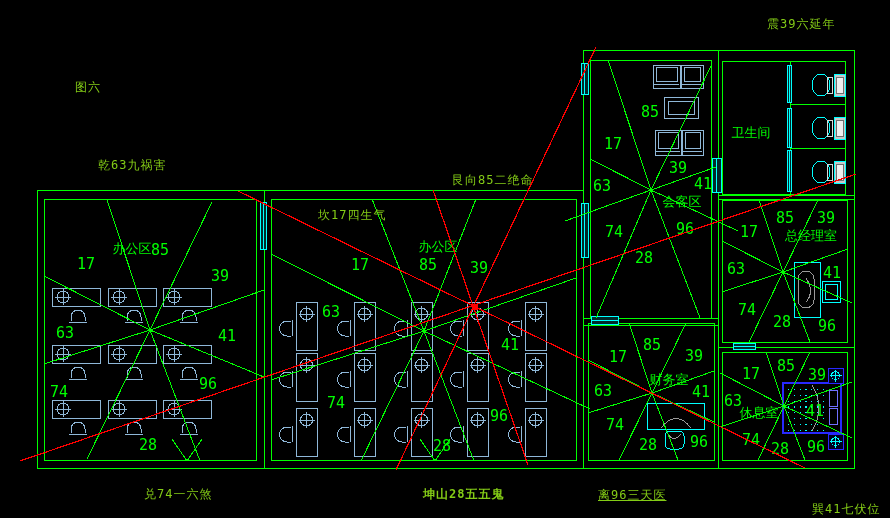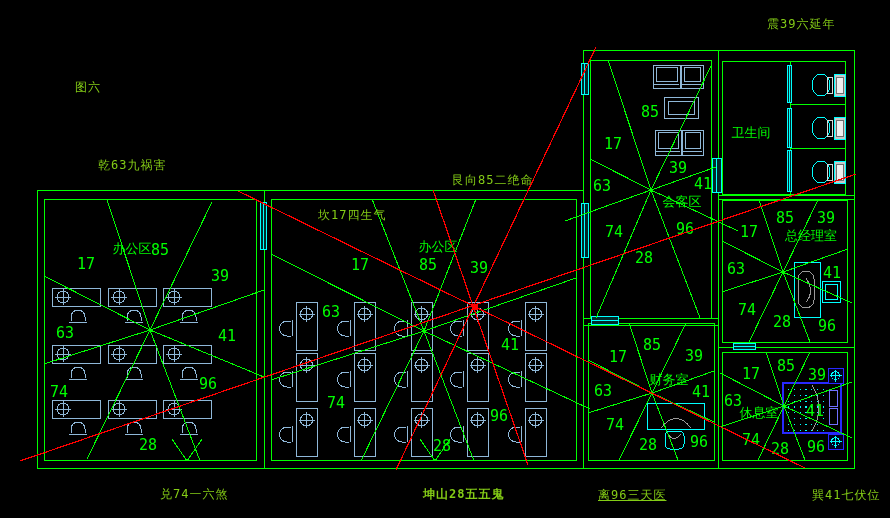--- a/index.html
+++ b/index.html
@@ -415,17 +415,17 @@
       <line x1="20" y1="461" x2="856" y2="174" stroke="#ff0000" stroke-width="1.2"></line>
       <line x1="238" y1="191" x2="805" y2="468" stroke="#ff0000" stroke-width="1.2"></line>
       <rect x="472" y="304" width="6" height="6" stroke="none" fill="#ff0000" rx="0"></rect>
     </svg>
 
   <div class="compass" style="left:75px;top:79px;font-family:Liberation Mono, monospace;">图六</div>
   <div class="compass" style="left:98px;top:157px;">乾63九祸害</div>
   <div class="compass" style="left:318px;top:163px;margin-top:44px;">坎17四生气</div>
   <div class="compass" style="left:452px;top:172px;">艮向85二绝命</div>
   <div class="compass" style="left:767px;top:16px;">震39六延年</div>
-  <div class="compass" style="left:160px;top:486px;text-align:right;">兑74一六煞</div>
+  <div class="compass" style="left:144px;top:486px;text-align:right;">兑74一六煞</div>
   <div class="compass" style="left:423px;top:486px;font-weight:bold;">坤山28五五鬼</div>
   <div class="compass" style="left:598px;top:487px;text-decoration:underline;">离96三天医</div>
-  <div class="compass" style="left:812px;top:487px;text-align:center;">巽41七伏位</div>
+  <div class="compass" style="left:812px;top:501px;text-align:center;">巽41七伏位</div>
 </div>
 
 </body></html>

